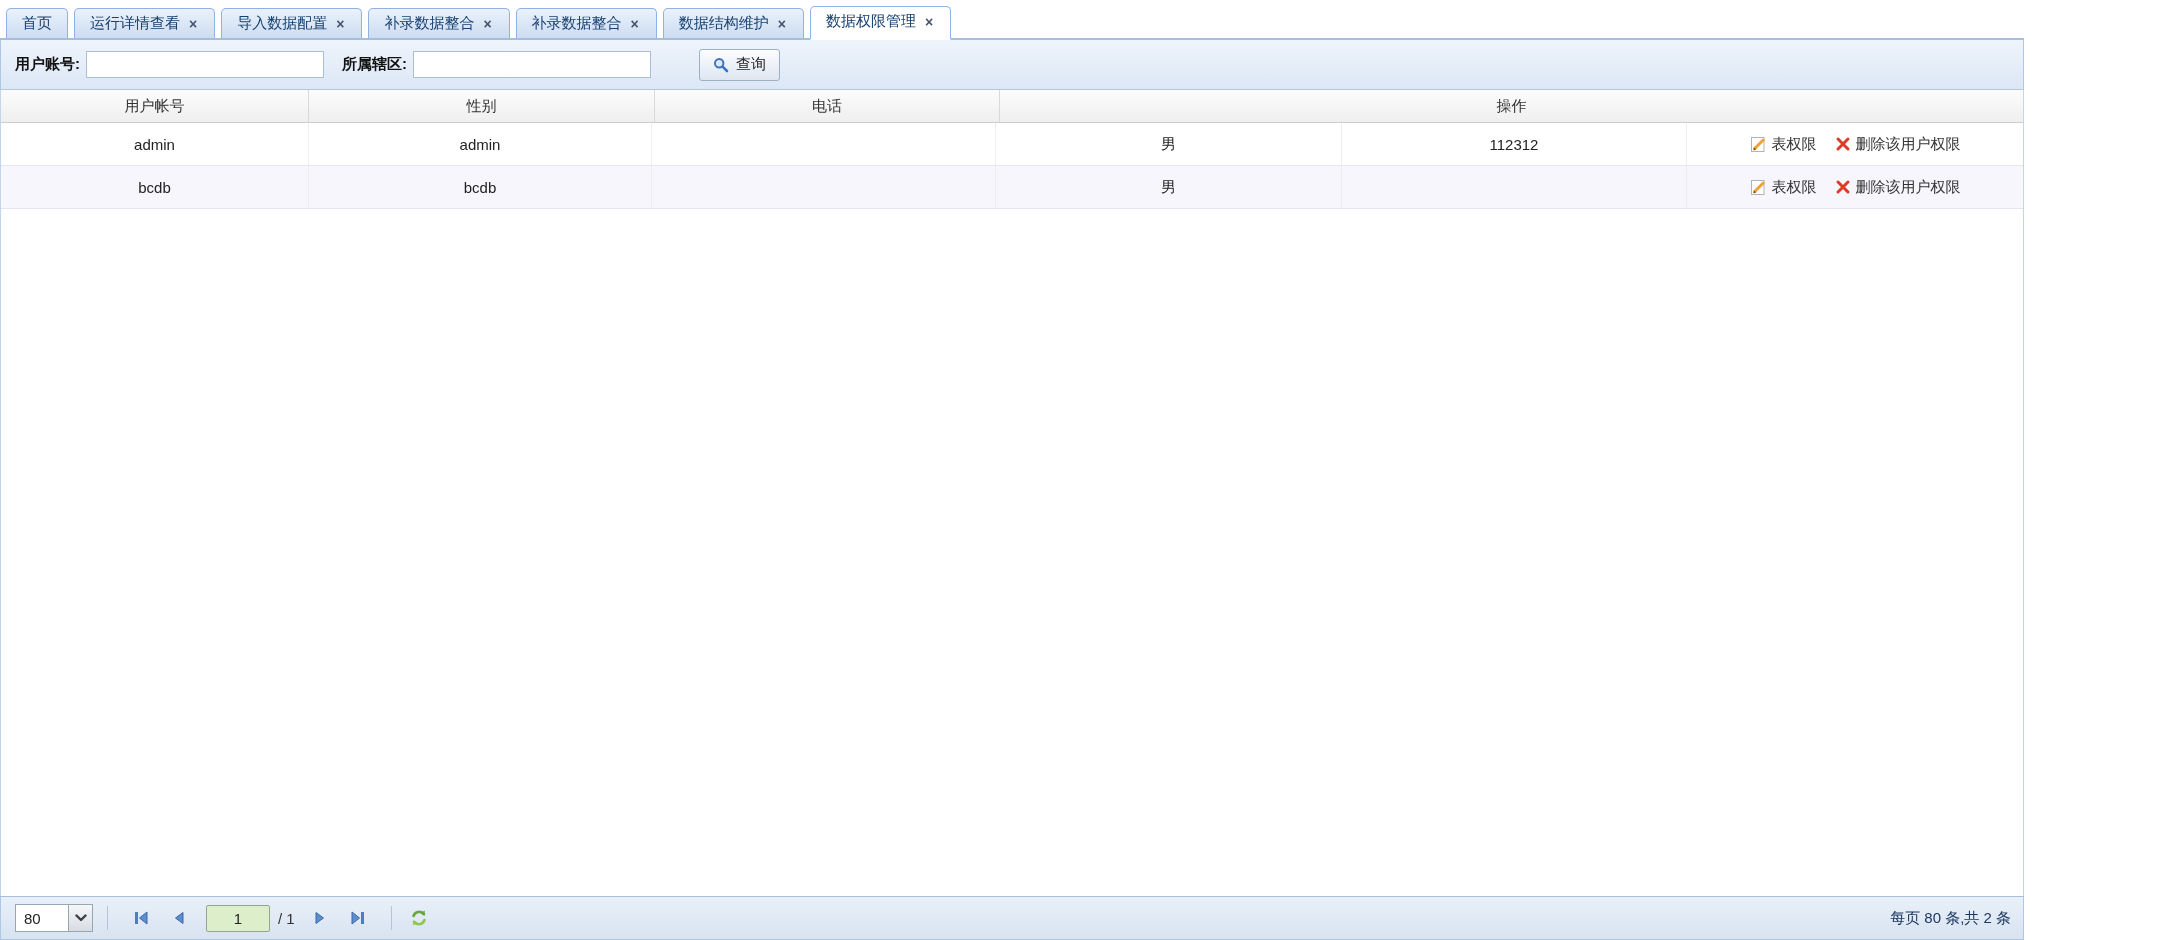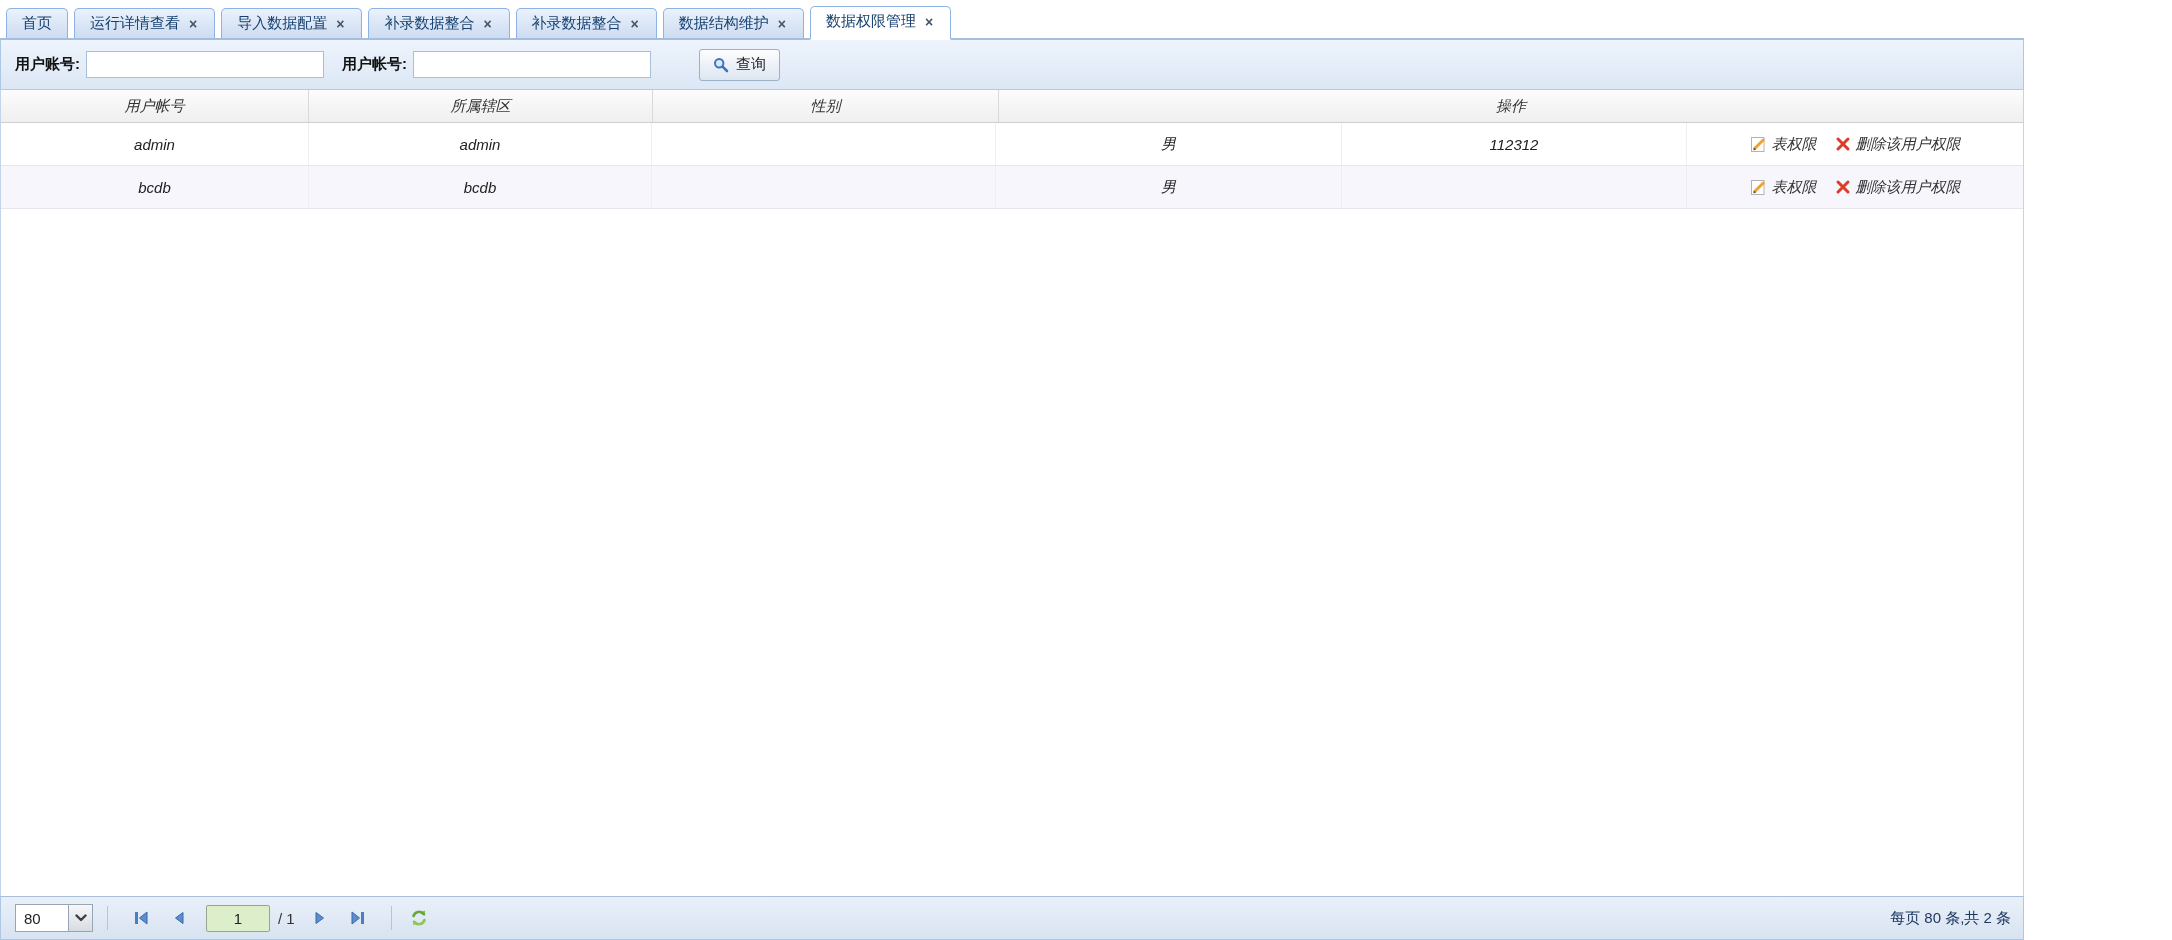--- a/index.html
+++ b/index.html
@@ -51,21 +51,21 @@
   .gap18 { width:18px; } .gap48 { width:48px; }
   .btn-search {
     height:32px; display:flex; align-items:center; gap:7px; padding:0 13px;
     background:linear-gradient(#fdfdfe,#dde6f1);
     border:1px solid #9cb0c9; border-radius:3px; cursor:pointer;
     font:15px "Liberation Sans","DejaVu Sans",sans-serif; color:#222;
   }
 
   
   .grid { flex:1 1 auto; display:flex; flex-direction:column; background:#fff;
-    border-left:1px solid #c3d5ea; border-right:1px solid #c3d5ea;font-style:italic; }
+    border-left:1px solid #c3d5ea; border-right:1px solid #c3d5ea; }
   .gridrow { display:flex; align-items:stretch; }
   .c0{width:308px;} .c1{width:343px;} .c2{width:344px;} .c3{width:346px;} .c4{width:345px;} .c5{flex:1;}
   .hcell, .cell {
     display:flex; align-items:center; justify-content:center;
     overflow:hidden; white-space:nowrap;
   }
   .grid-header { height:33px; flex:0 0 auto;
     background:linear-gradient(#fcfcfc,#efefef); border-bottom:1px solid #cfcfcf; }
   .grid-header .hcell { border-right:1px solid #d9d9d9; color:#333; cursor:pointer; }
   .grid-header .hcell:last-child { border-right:none; }
@@ -135,40 +135,40 @@
     <div class="tab active">
       <span>数据权限管理</span>
       <span class="close">×</span>
     </div>
   </div>
 
   <div class="toolbar">
     <label>用户账号:</label>
     <input type="text" value="" style="">
     <div class="gap18"></div>
-    <label>用户帐号:</label>
+    <label>所属辖区:</label>
     <input type="text" value="" style="">
     <div class="gap48"></div>
     <button class="btn-search">
       <span style="display:flex;">
         <svg width="16" height="16" viewBox="0 0 16 16">
           <circle cx="6.2" cy="6.2" r="4.2" fill="#dce9f8" stroke="#3c74c0" stroke-width="2"></circle>
           <line x1="9.6" y1="9.6" x2="14" y2="14" stroke="#3c74c0" stroke-width="2.6" stroke-linecap="round"></line>
         </svg>
       </span>
       <span>查询</span>
     </button>
   </div>
 
   <div class="grid">
 
     <div class="gridrow grid-header">
       <div class="hcell c0">用户帐号</div>
-      <div class="hcell c2">所属辖区</div>
       <div class="hcell c3">性别</div>
+      <div class="hcell c4">电话</div>
       <div class="hcell c5">操作</div>
     </div>
 
     <div class="gridrow datarow">
       <div class="cell c0">admin</div>
       <div class="cell c1">admin</div>
       <div class="cell c2"></div>
       <div class="cell c3">男</div>
       <div class="cell c4">112312</div>
       <div class="cell c5">

